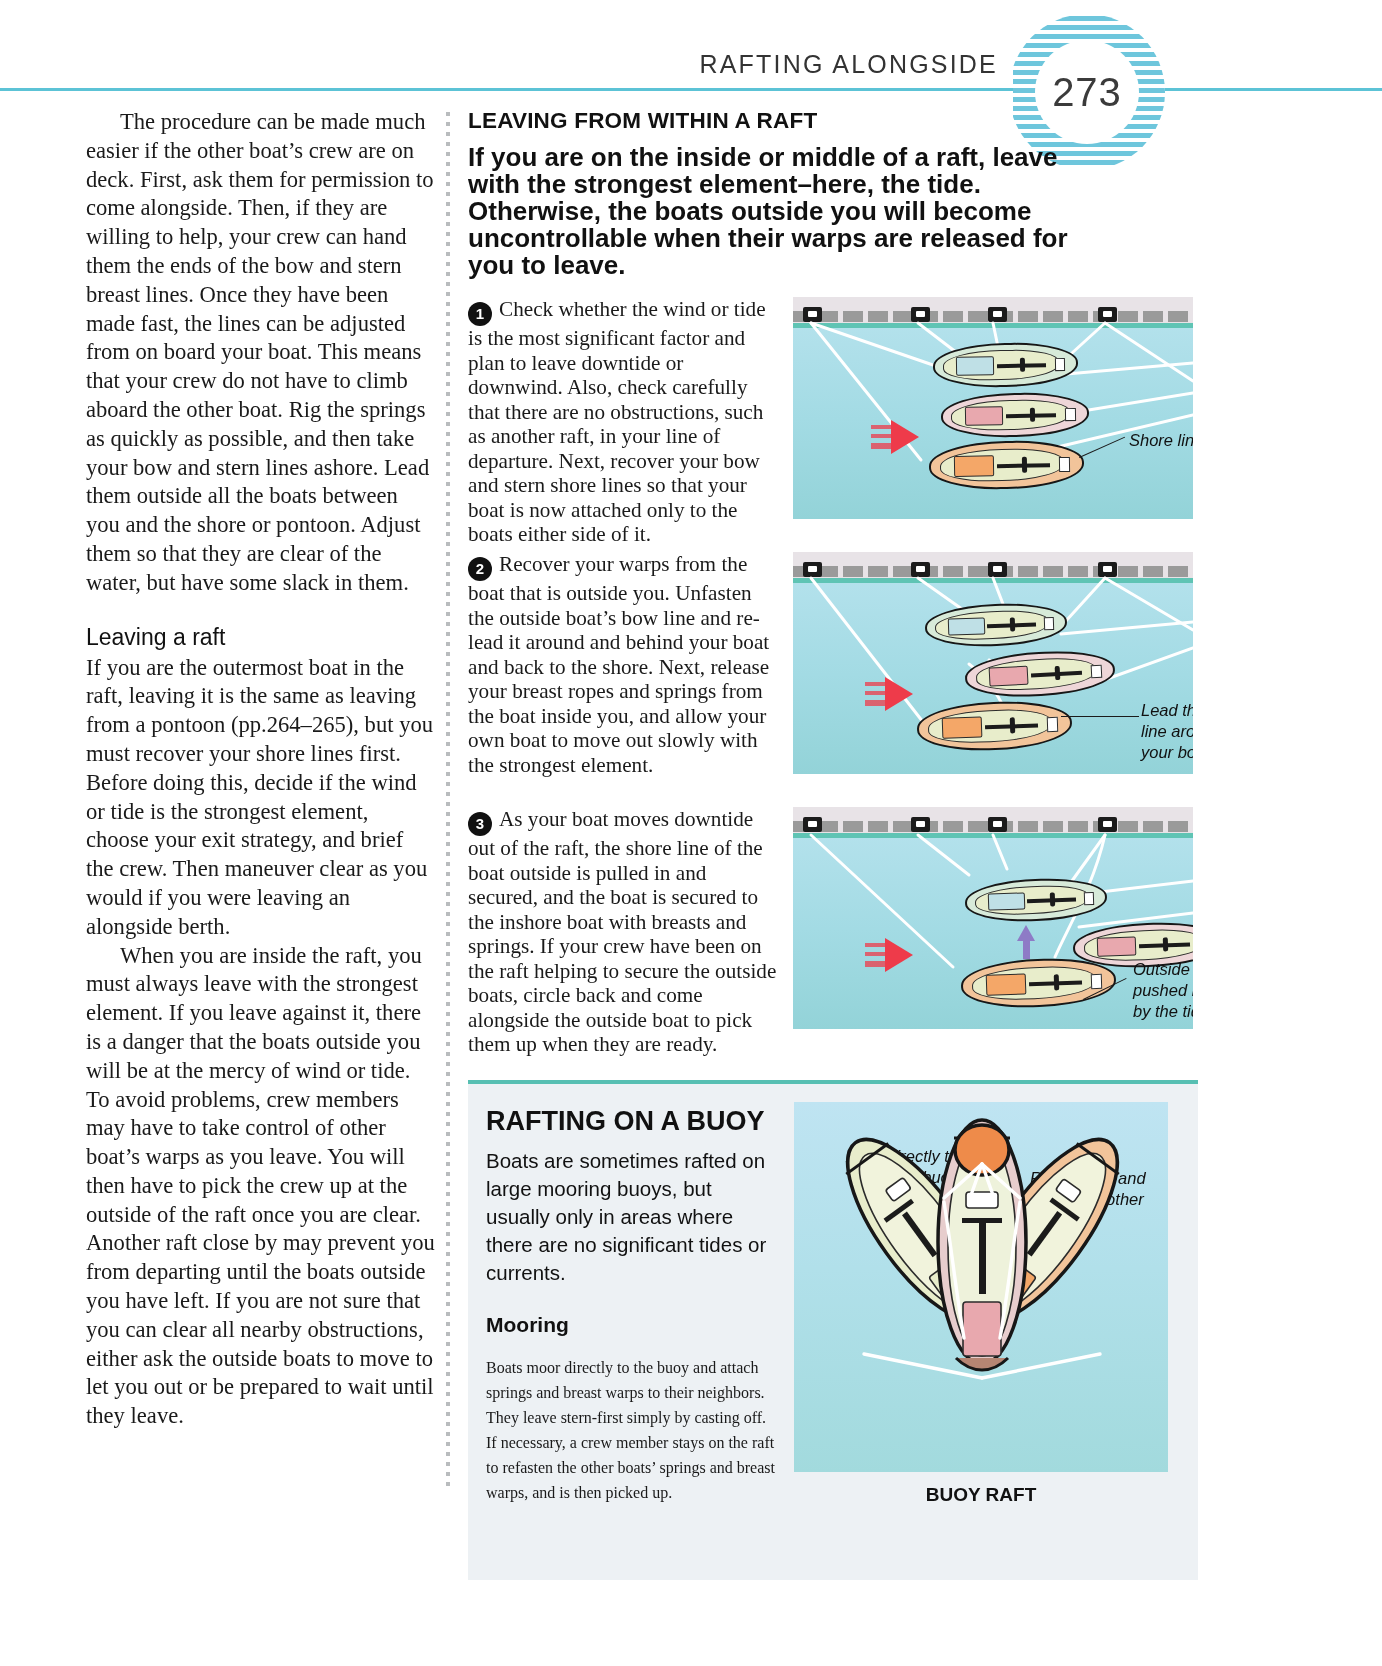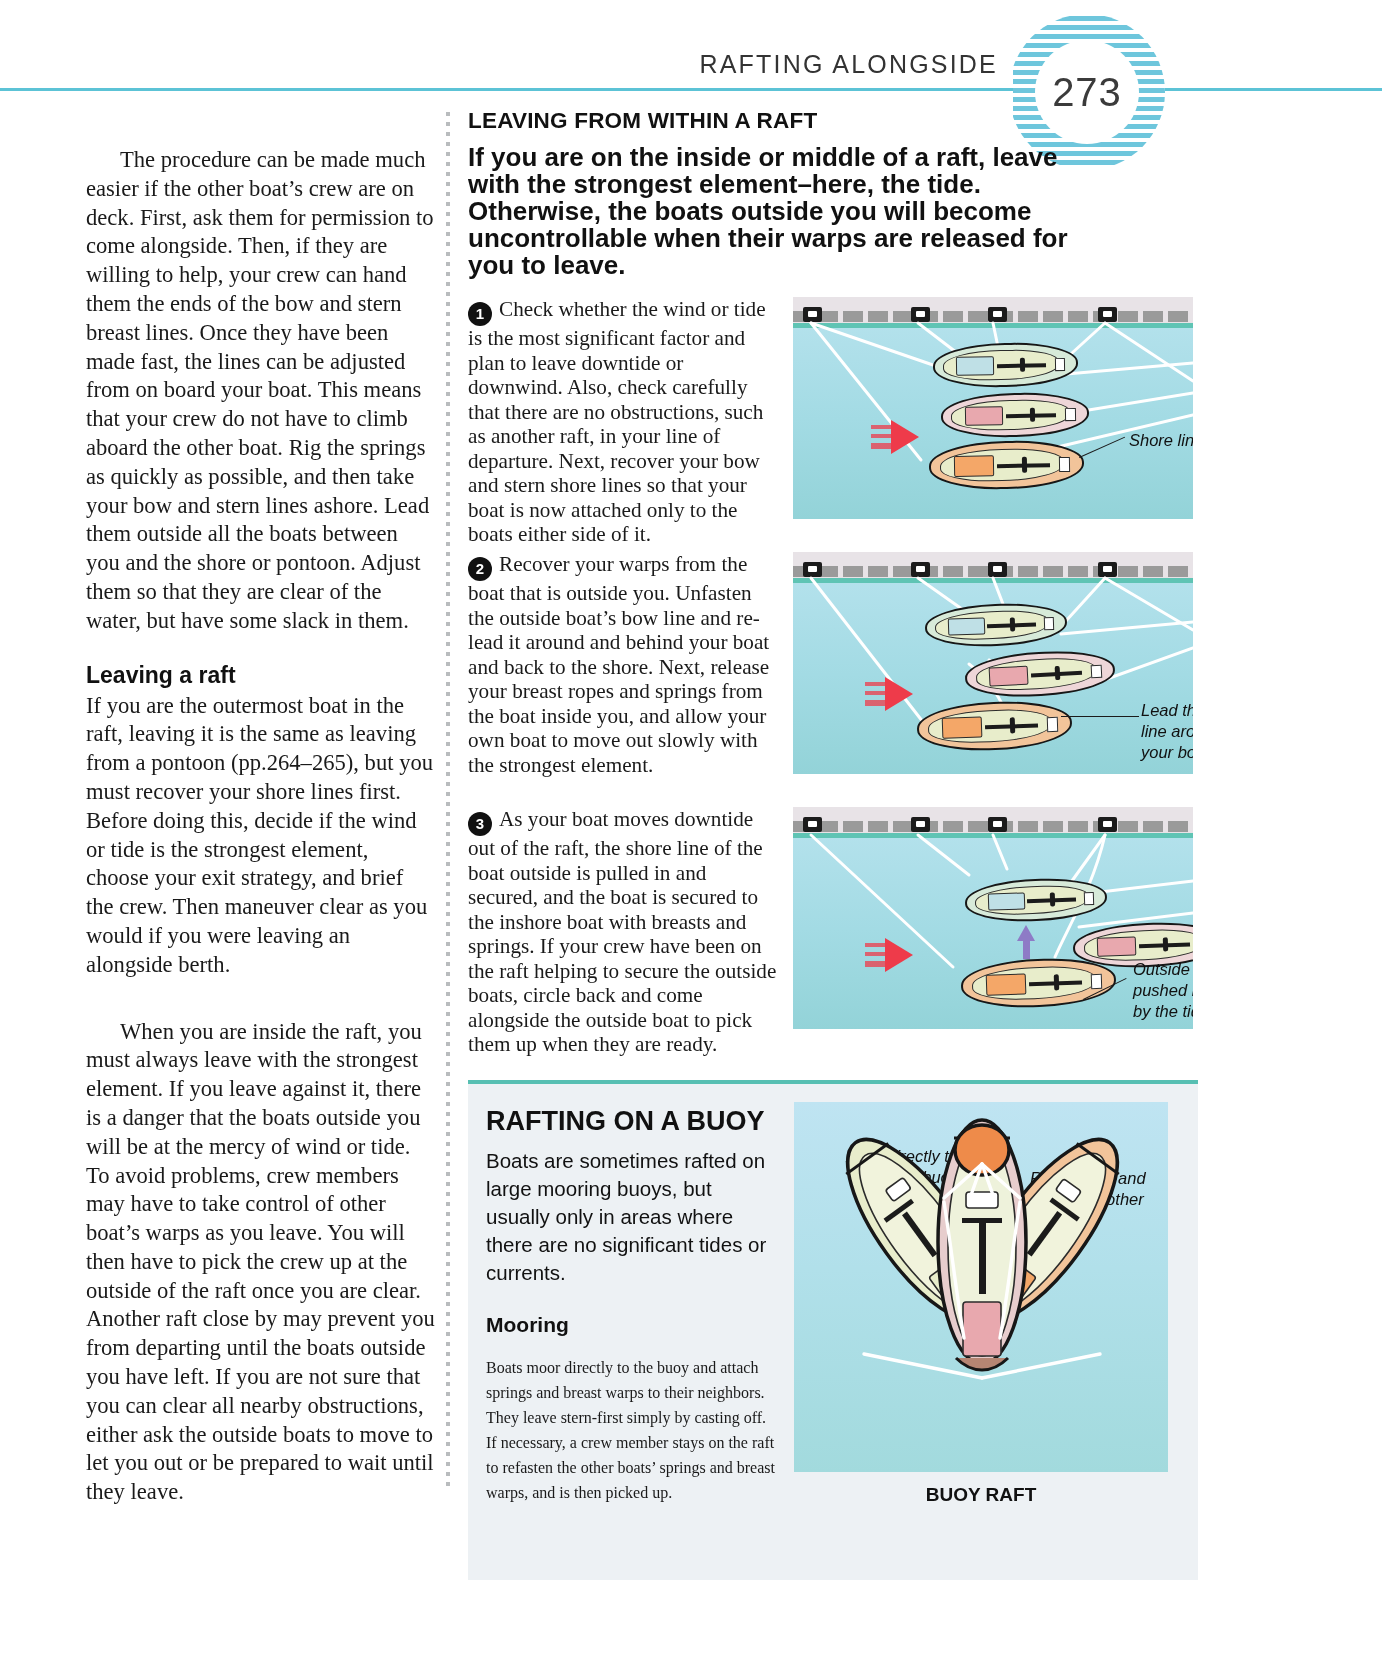--- a/index.html
+++ b/index.html
@@ -45,24 +45,24 @@
     font-size:40px; color:#3b3b3b; letter-spacing:1px;
   }
 
   
   .col-left{
     position:absolute; left:86px; top:108px; width:350px;
     font-size:22.6px; line-height:28.8px;
     text-align:left; color:#1a1a1a;
   }
   .col-left p{ margin:0; }
-  .col-left p.indent{ text-indent:34px;margin-top:38px; }
+  .col-left p.indent{ text-indent:34px; }
   .sub-head{
     font-family:"Liberation Sans", sans-serif;
-    font-weight:bold; font-size:23px; line-height:26px;
+    font-weight:normal; font-size:23px; line-height:26px;
     margin:26px 0 4px 0; color:#111;
   }
 
   .col-divider{
     position:absolute; left:446px; top:112px;
     width:4px; height:1380px;
     background-image:repeating-linear-gradient(to bottom,#b9bcbe 0px,#b9bcbe 4px,transparent 4px,transparent 10px);
   }
 
   .col-right{

